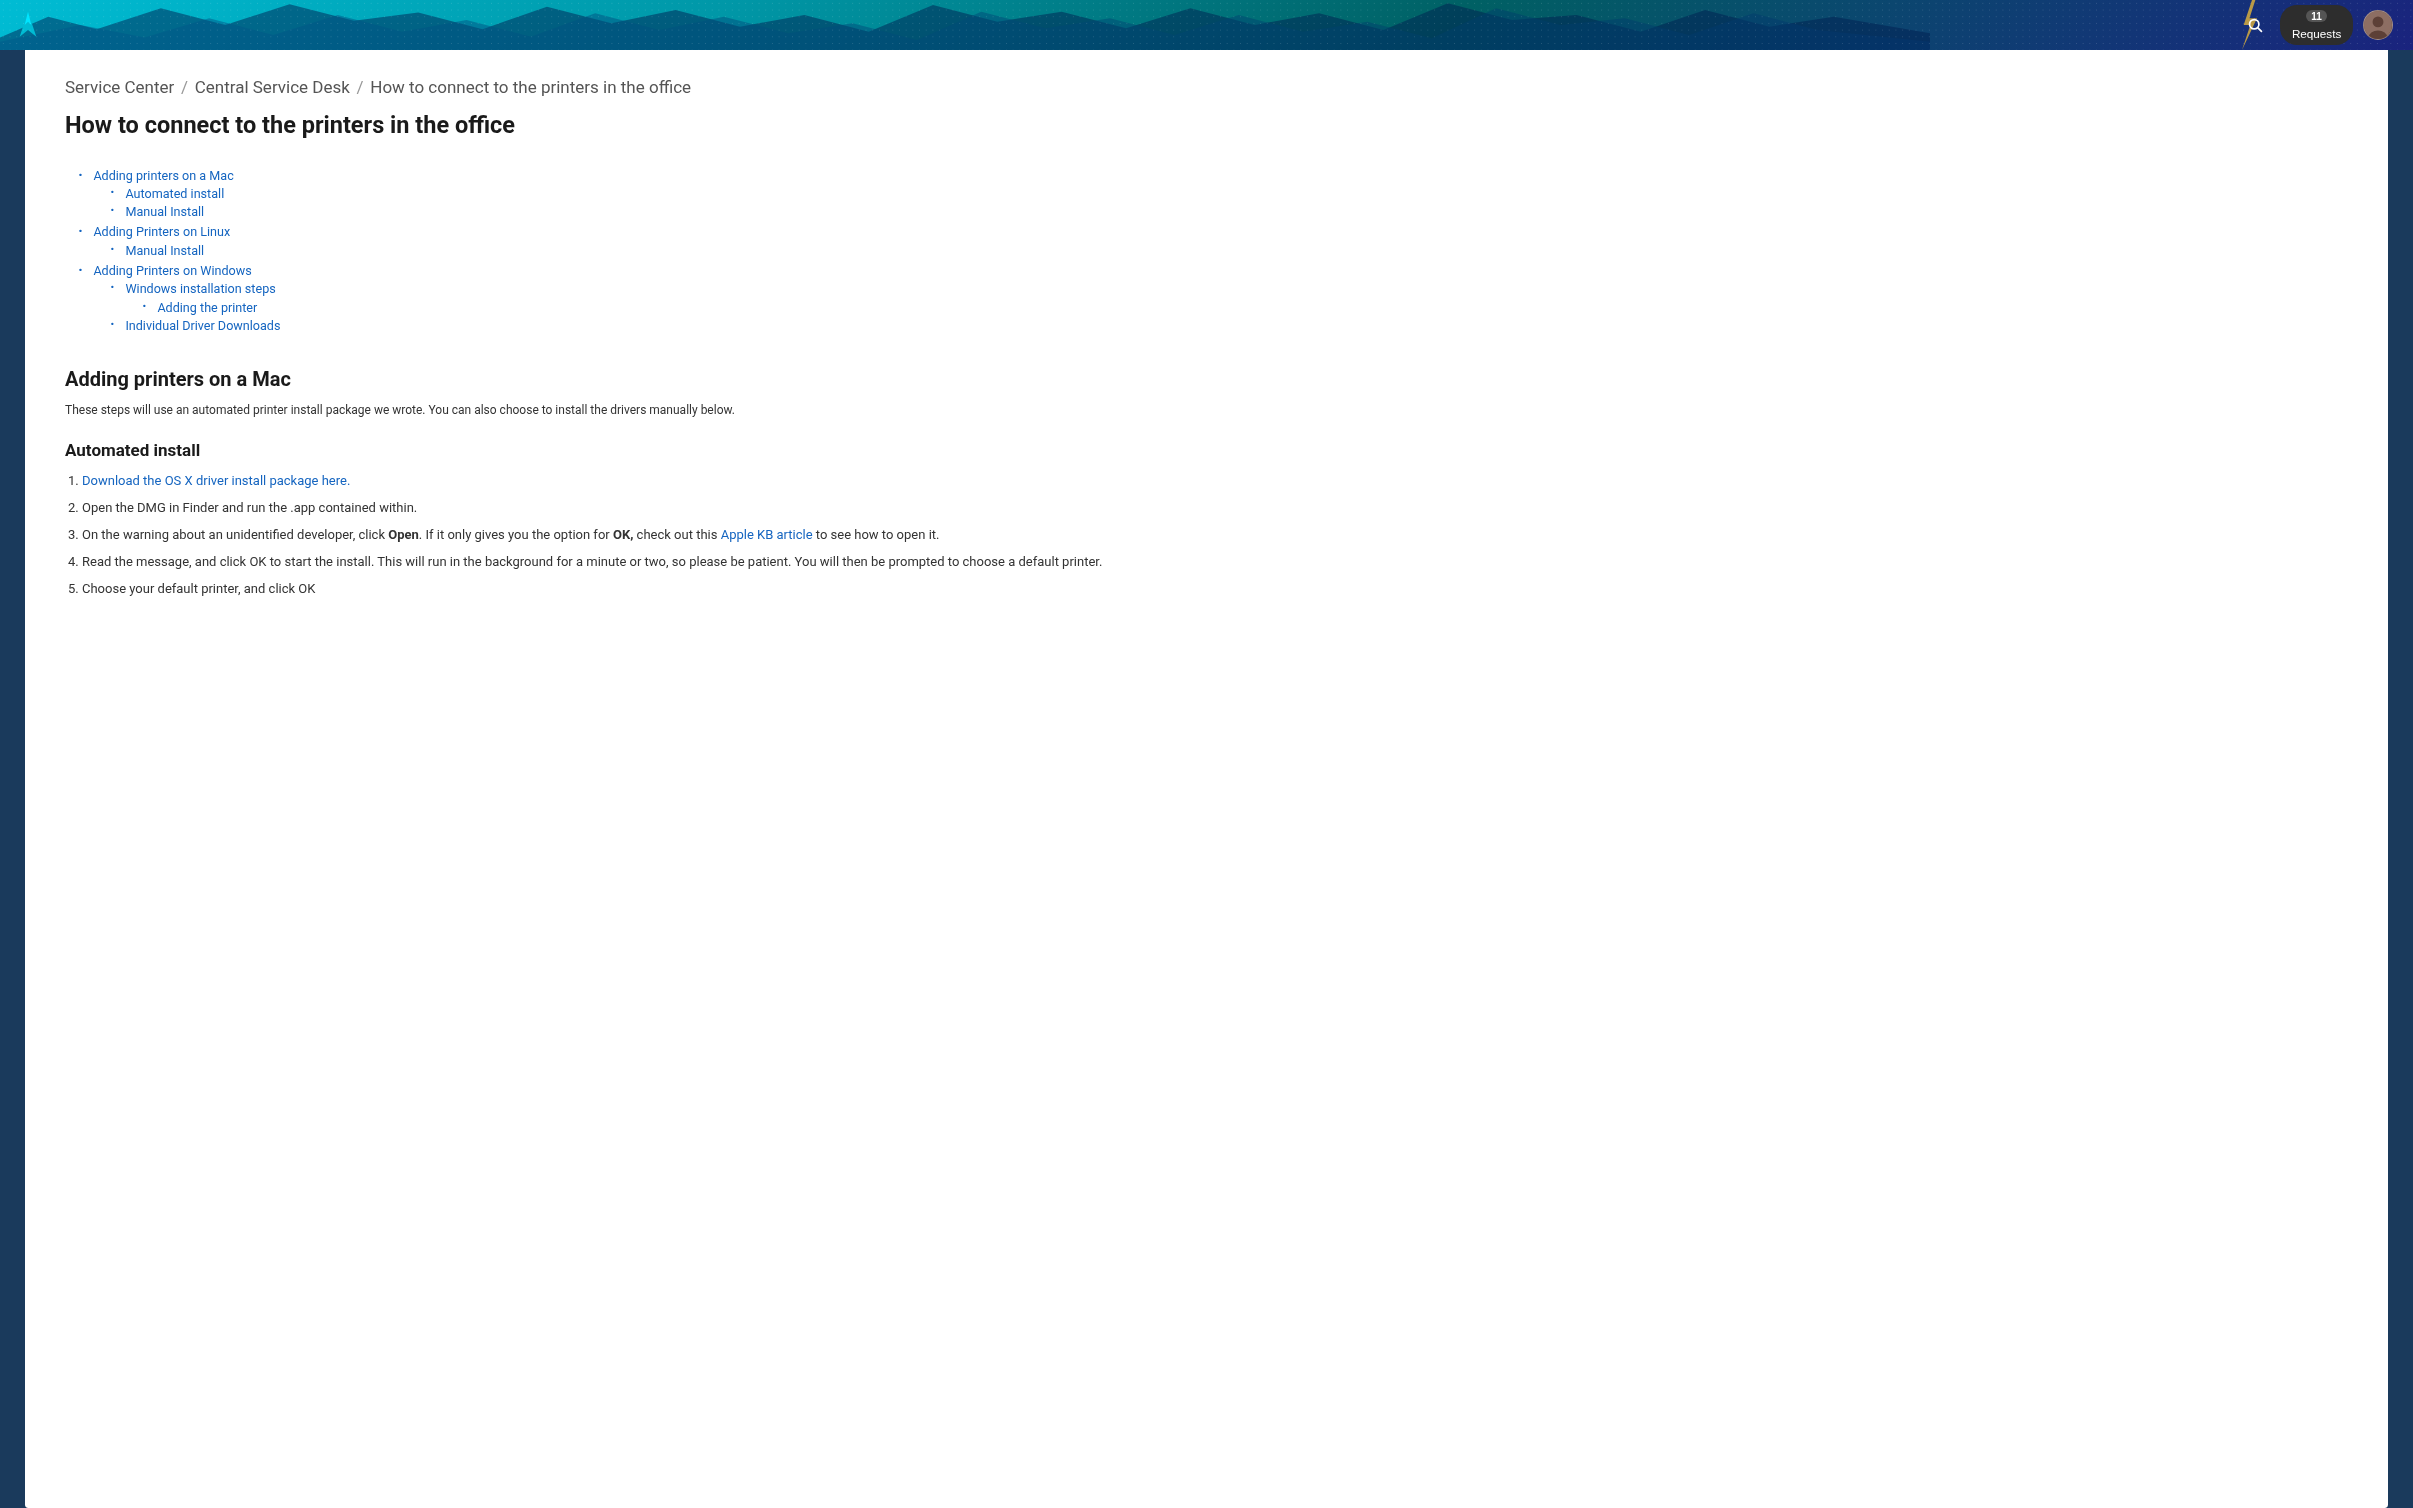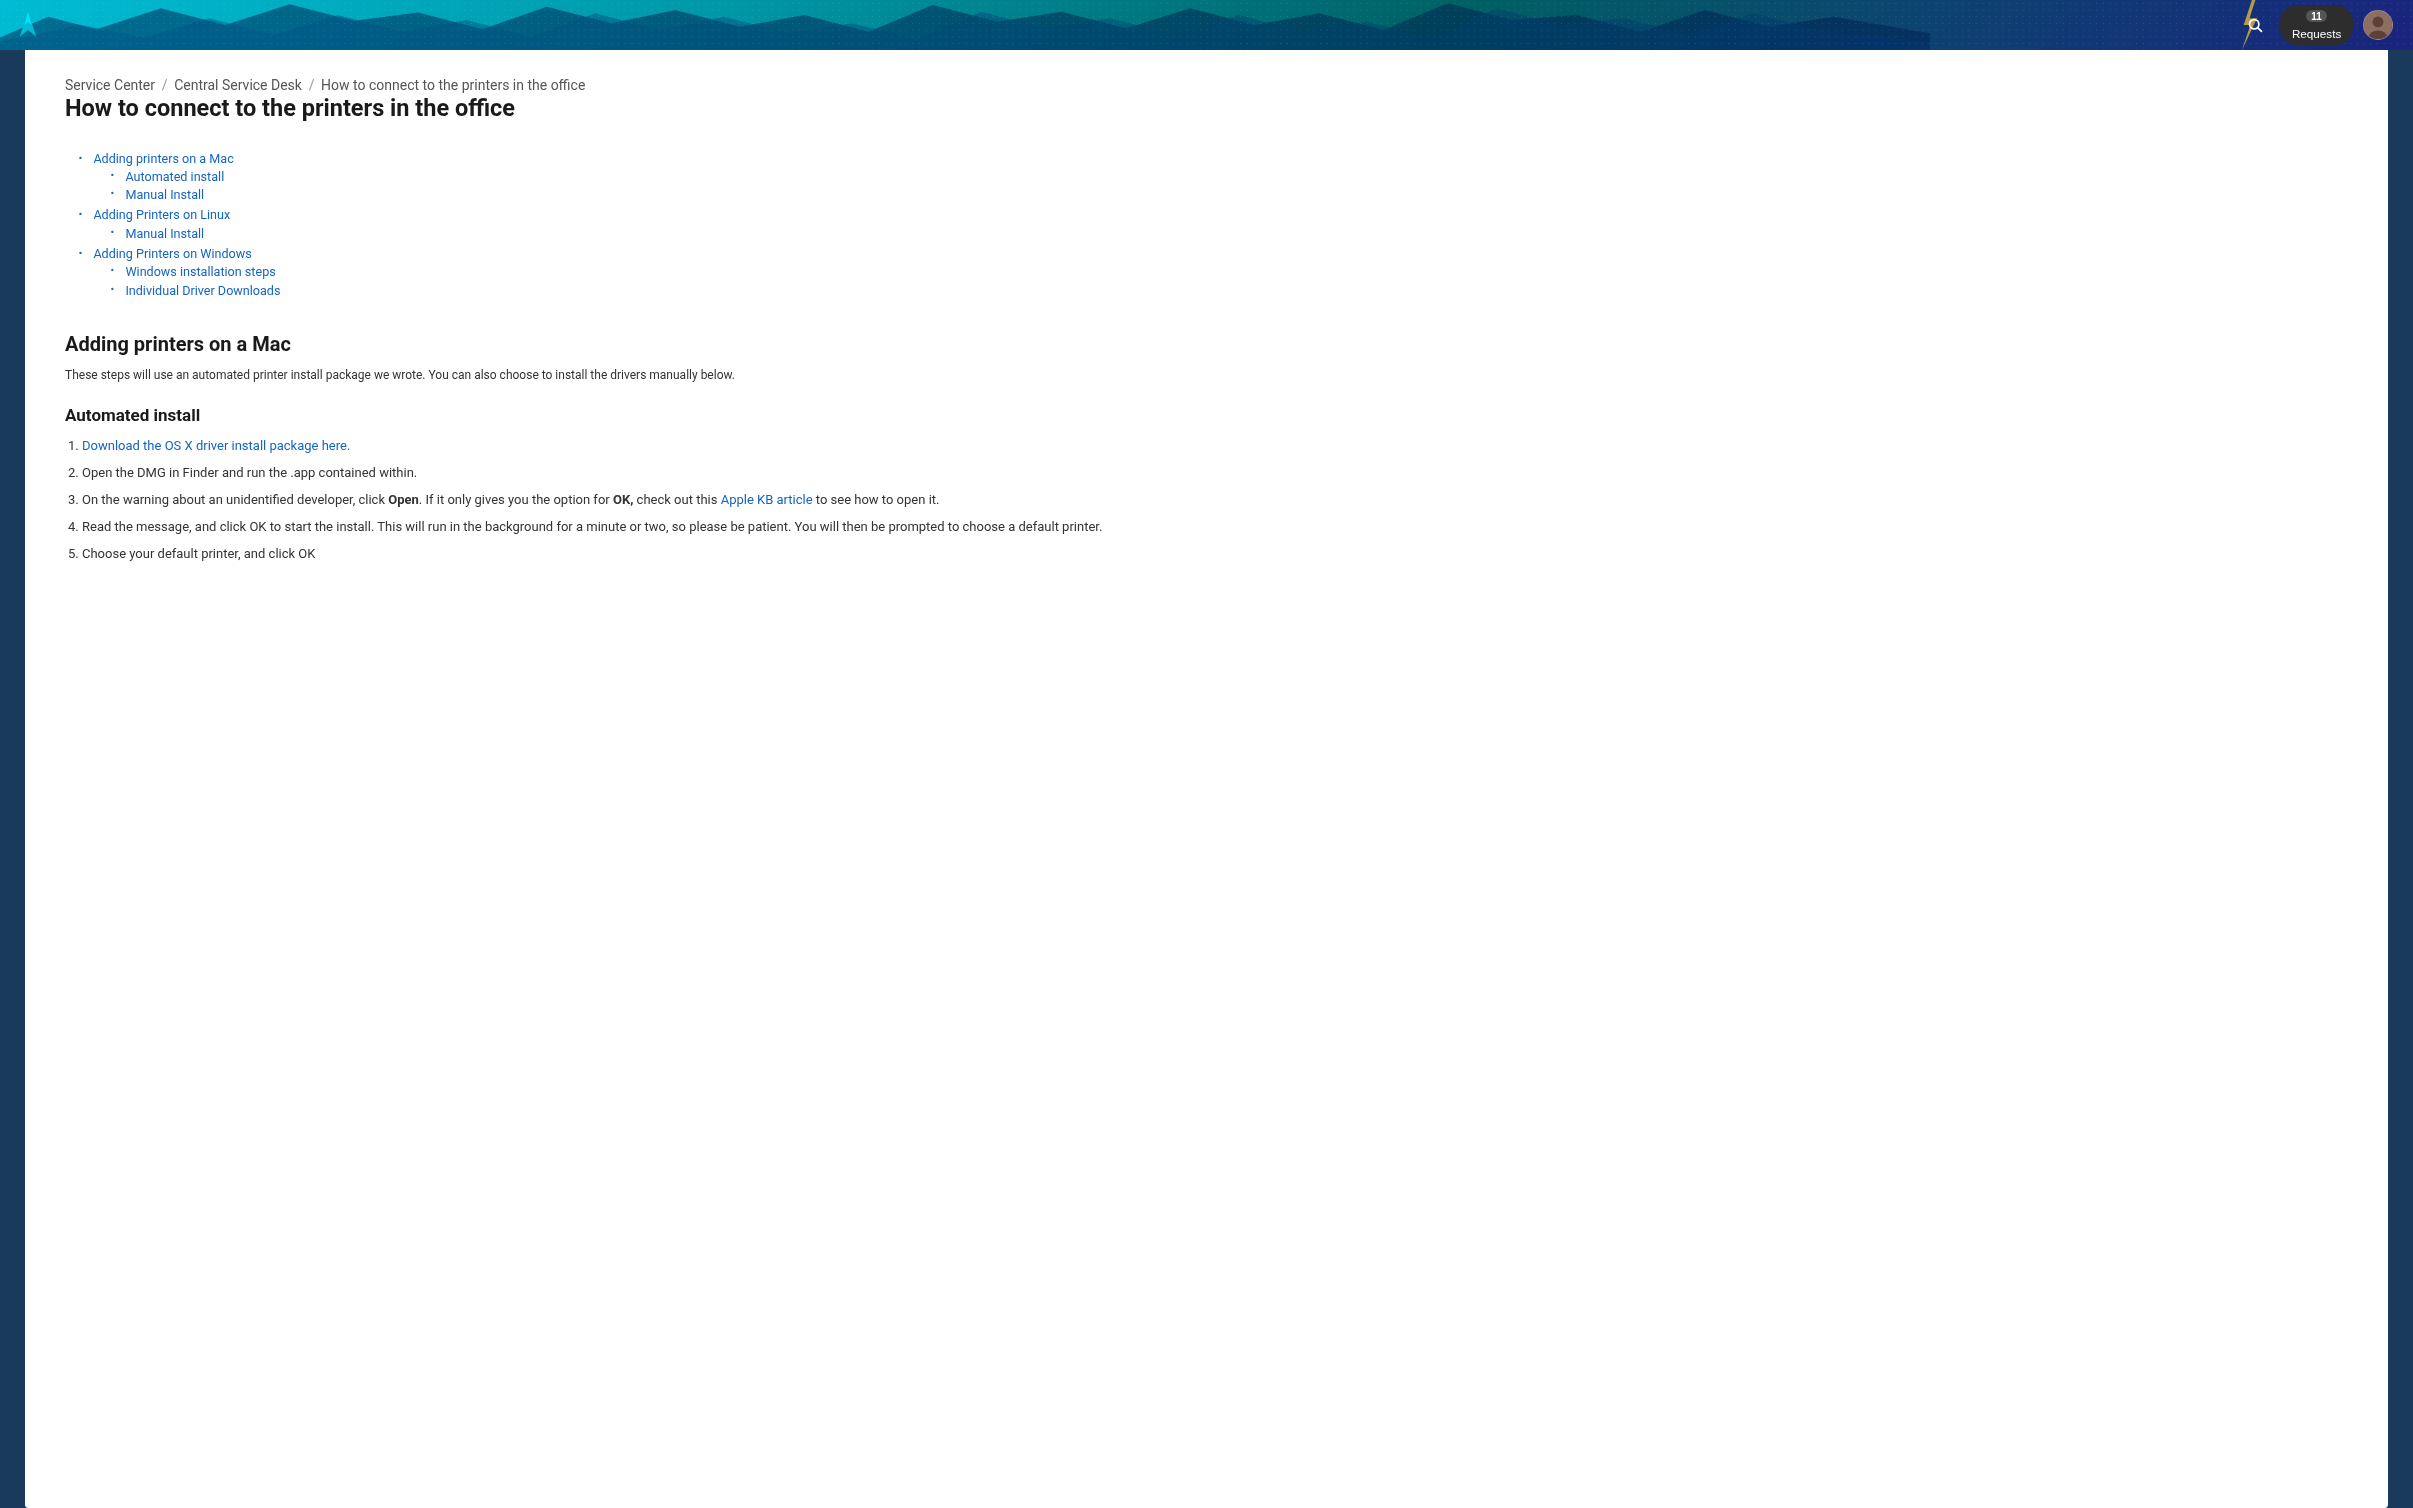--- a/index.html
+++ b/index.html
@@ -110,23 +110,23 @@
     .main-content {
       background: white;
       margin: 0 25px;
       border-radius: 0 0 3.4px 3.4px;
       min-height: calc(100vh - 50px);
       padding: 27px 40px 40px 40px;
     }
 
     
     .breadcrumb {
-      font-size: 14px;
+      font-size: 17px;
       color: #555;
-      margin-bottom: 0;
+      margin-bottom: 13px;
       display: flex;
       align-items: center;
       gap: 6.7px;
       flex-wrap: wrap;
     }
 
     .breadcrumb-sep {
       color: #999;
     }
 
@@ -349,20 +349,23 @@
             <a class="toc-link" href="#manual-install-linux">Manual Install</a>
           </li>
         </ul>
       </li>
       <li>
         <a class="toc-link" href="#windows">Adding Printers on Windows</a>
         <ul>
           <li>
             <a class="toc-link" href="#windows-steps">Windows installation steps</a>
             <ul>
+              <li>
+                <a class="toc-link" href="#adding-printer">Adding the printer</a>
+              </li>
             </ul>
           </li>
           <li>
             <a class="toc-link" href="#driver-downloads">Individual Driver Downloads</a>
           </li>
         </ul>
       </li>
     </ul>
   </nav>
 

